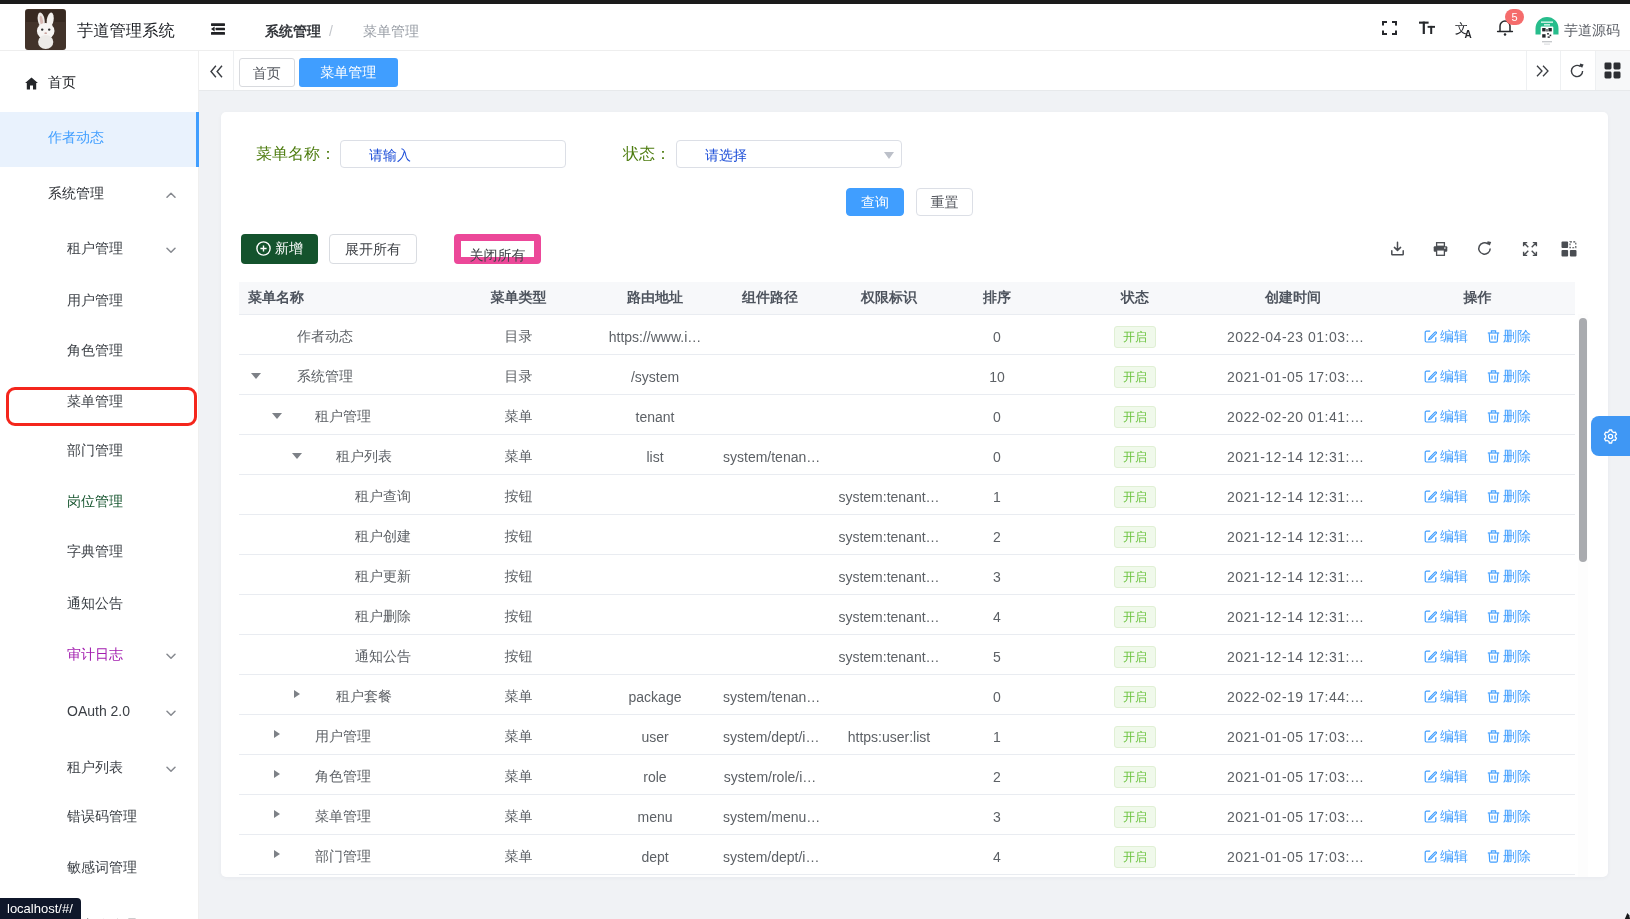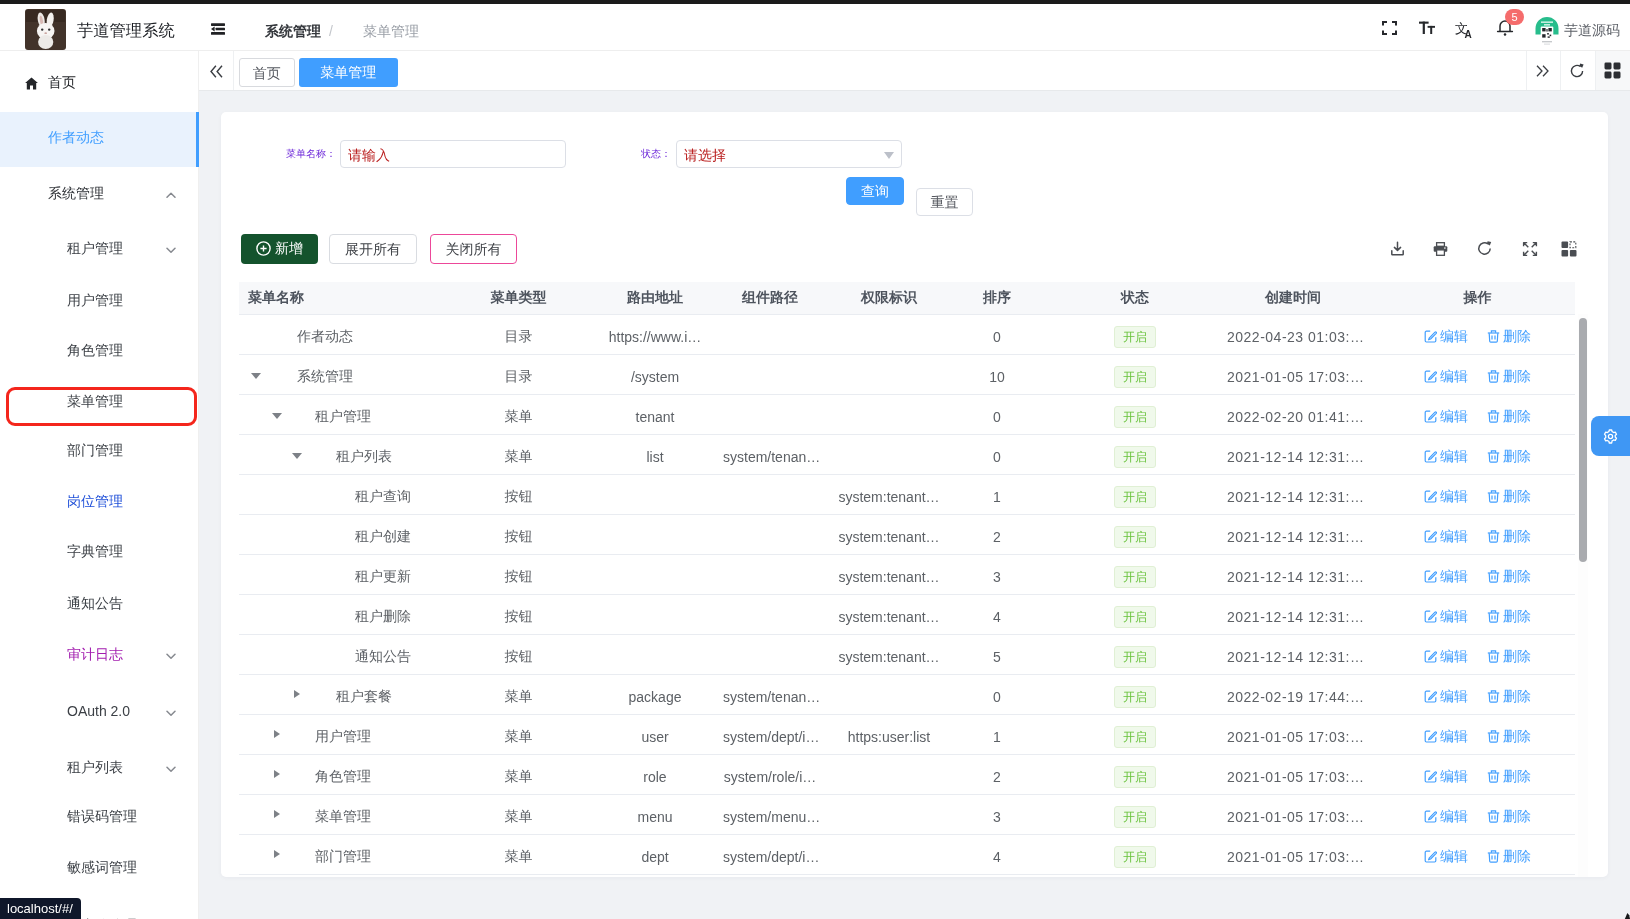--- a/index.html
+++ b/index.html
@@ -21,23 +21,23 @@
 #active{position:absolute;left:0;top:61px;width:199px;height:55px;background:#e9f2fd}
 #abar{position:absolute;left:195.5px;top:61px;width:3.5px;height:55px;background:#409eff}
 #redbox{position:absolute;left:6px;top:336px;width:191px;height:39px;border:3px solid #f4261c;border-radius:9px;z-index:5}
 
 #tabbar{position:absolute;left:199px;top:51px;width:1431px;height:40px;background:#fff;border-bottom:1px solid #e7e9eb}
 .tbcell{position:absolute;top:0;height:39px}
 .tab{position:absolute;top:6.5px;height:29px;border-radius:3px;font-size:14px;text-align:center;line-height:28px}
 
 #main{position:absolute;left:199px;top:91px;width:1431px;height:828px;background:#f0f2f5}
 #card{position:absolute;left:221px;top:112px;width:1387px;height:765px;background:#fff;border-radius:5px;box-shadow:0 1px 4px rgba(0,30,80,0.04)}
-.lbl{position:absolute;font-size:10px;color:#6d28d9;line-height:20px;white-space:nowrap}
+.lbl{position:absolute;font-size:16px;color:#4d7c0f;line-height:20px;white-space:nowrap}
 .inp{position:absolute;width:226px;height:28px;border:1px solid #dcdfe6;border-radius:4px;background:#fff}
-.inp span{position:absolute;left:7px;top:4px;font-size:14px;color:#b91c1c;line-height:20px}
+.inp span{position:absolute;left:28px;top:4px;font-size:14px;color:#1d4ed8;line-height:20px}
 .caret{position:absolute;right:7px;top:11px;width:0;height:0;border-left:5.5px solid transparent;border-right:5.5px solid transparent;border-top:7px solid #bcc0c9}
 .btn{position:absolute;height:28px;border-radius:4px;font-size:14px;text-align:center;line-height:26px}
 .btnp{background:#409eff;color:#fff;border:1px solid #409eff;line-height:26px}
 .btnd{background:#fff;color:#54575e;border:1px solid #dcdfe6}
 .tbtn{position:absolute;height:30px;border-radius:4px;font-size:14px;text-align:center}
 
 table{position:absolute;left:239px;top:282px;width:1336px;border-collapse:collapse;table-layout:fixed;font-size:14px}
 th{height:32px;background:#f7f8fa;color:#4e545e;font-weight:600;font-size:14px;text-align:center;padding:0;border-bottom:1px solid #e9ecf1}
 th.h1{text-align:left;padding-left:9px}
 th.h9{padding-left:17px}
@@ -138,21 +138,21 @@
       <path d="M1,5.3 L5,1.3 L9,5.3"></path>
     </svg>
 <div class="mi" style="left:67px;top:189px;color:#3c4046">租户管理</div>
 <svg class="abs" style="left:166px;top:196px" width="10" height="7" viewBox="0 0 10 7" fill="none" stroke="#86898f" stroke-width="1.5" stroke-linecap="round" stroke-linejoin="round">
       <path d="M1,1.3 L5,5.3 L9,1.3"></path>
     </svg>
 <div class="mi" style="left:67px;top:241px;color:#3c4046">用户管理</div>
 <div class="mi" style="left:67px;top:291px;color:#3c4046">角色管理</div>
 <div class="mi" style="left:67px;top:342px;color:#3c4046">菜单管理</div>
 <div class="mi" style="left:67px;top:391px;color:#3c4046">部门管理</div>
-<div class="mi" style="left:67px;top:442px;color:#1d4ed8">岗位管理</div>
+<div class="mi" style="left:67px;top:442px;color:#14532d">岗位管理</div>
 <div class="mi" style="left:67px;top:492px;color:#3c4046">字典管理</div>
 <div class="mi" style="left:67px;top:544px;color:#3c4046">通知公告</div>
 <div class="mi" style="left:67px;top:595px;color:#a21caf">审计日志</div>
 <svg class="abs" style="left:166px;top:602px" width="10" height="7" viewBox="0 0 10 7" fill="none" stroke="#86898f" stroke-width="1.5" stroke-linecap="round" stroke-linejoin="round">
       <path d="M1,1.3 L5,5.3 L9,1.3"></path>
     </svg>
 <div class="mi" style="left:67px;top:652px;color:#3c4046">OAuth 2.0</div>
 <svg class="abs" style="left:166px;top:659px" width="10" height="7" viewBox="0 0 10 7" fill="none" stroke="#86898f" stroke-width="1.5" stroke-linecap="round" stroke-linejoin="round">
       <path d="M1,1.3 L5,5.3 L9,1.3"></path>
     </svg>
@@ -195,29 +195,29 @@
 <div id="card"></div>
 <div class="lbl" style="right:1294px;top:144px">菜单名称：</div>
 <div class="inp" style="left:340px;top:140px">
     <span>请输入</span>
   </div>
 <div class="lbl" style="right:959px;top:144px">状态：</div>
 <div class="inp" style="left:676px;top:140px">
     <span>请选择</span>
     <i class="caret"></i>
   </div>
-<div class="btn btnp" style="left:846px;top:177px;width:58px">查询</div>
+<div class="btn btnp" style="left:846px;top:188px;width:58px">查询</div>
 <div class="btn btnd" style="left:916px;top:188px;width:57px">重置</div>
 <div class="tbtn" style="left:241px;top:234px;width:77px;background:#14532d;color:#fff;line-height:28px">
 <svg style="vertical-align:-3px;margin-right:4px" width="15" height="15" viewBox="0 0 15 15" fill="none" stroke="#fff" stroke-width="1.4">
 <circle cx="7.5" cy="7.5" r="6.6"></circle>
       <path d="M4.4,7.5 h6.2 M7.5,4.4 v6.2"></path>
     </svg>新增</div>
 <div class="tbtn" style="left:329px;top:234px;width:88px;background:#fff;border:1px solid #d9dce1;color:#3f4247;line-height:28px">展开所有</div>
-<div class="tbtn" style="left:430px;top:234px;width:87px;background:#fff;border:1px solid #ec4899;color:#3f4247;line-height:28px">关闭所有</div>
+<div class="tbtn" style="left:454px;top:234px;width:87px;background:#fff;border:7px solid #ec4899;color:#3f4247;line-height:28px">关闭所有</div>
 <svg class="abs" style="left:1390px;top:241px" width="15" height="15" viewBox="0 0 15 15" fill="none" stroke="#4a4d52" stroke-width="1.5" stroke-linecap="round" stroke-linejoin="round">
 <path d="M1.8,9.8 v3.4 a0.6,0.6 0 0 0 0.6,0.6 h10.2 a0.6,0.6 0 0 0 0.6,-0.6 v-3.4"></path>
 <path d="M7.5,1.2 v8 M4.4,6.4 L7.5,9.4 L10.6,6.4"></path>
   </svg>
 <svg class="abs" style="left:1433px;top:242px" width="15" height="14" viewBox="0 0 15 14">
 <rect x="3.6" y="0.7" width="7.8" height="3.6" fill="none" stroke="#4a4d52" stroke-width="1.3"></rect>
 <rect x="0.7" y="4.3" width="13.6" height="5.4" rx="1" fill="#4a4d52"></rect>
 <circle cx="11.9" cy="6.1" r="0.8" fill="#fff"></circle>
 <rect x="3.6" y="7.9" width="7.8" height="5.4" fill="#fff" stroke="#4a4d52" stroke-width="1.3"></rect>
 </svg>

